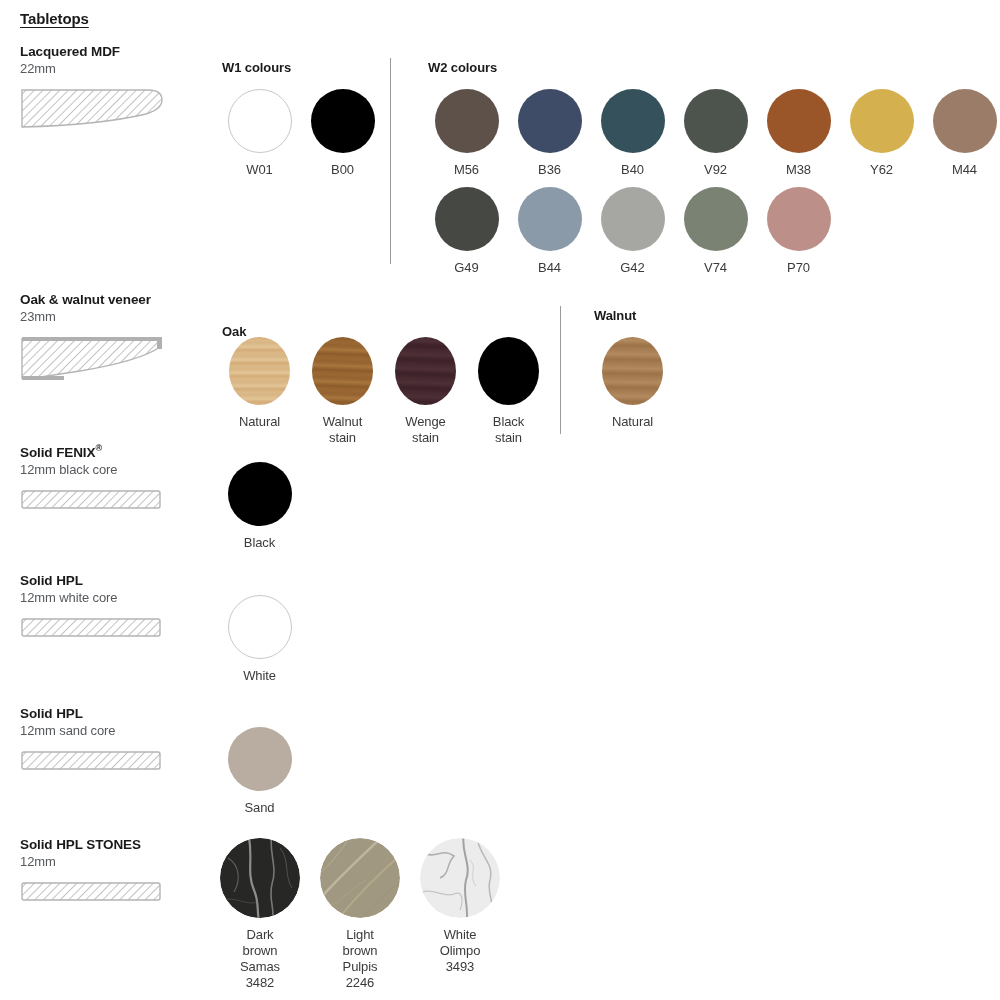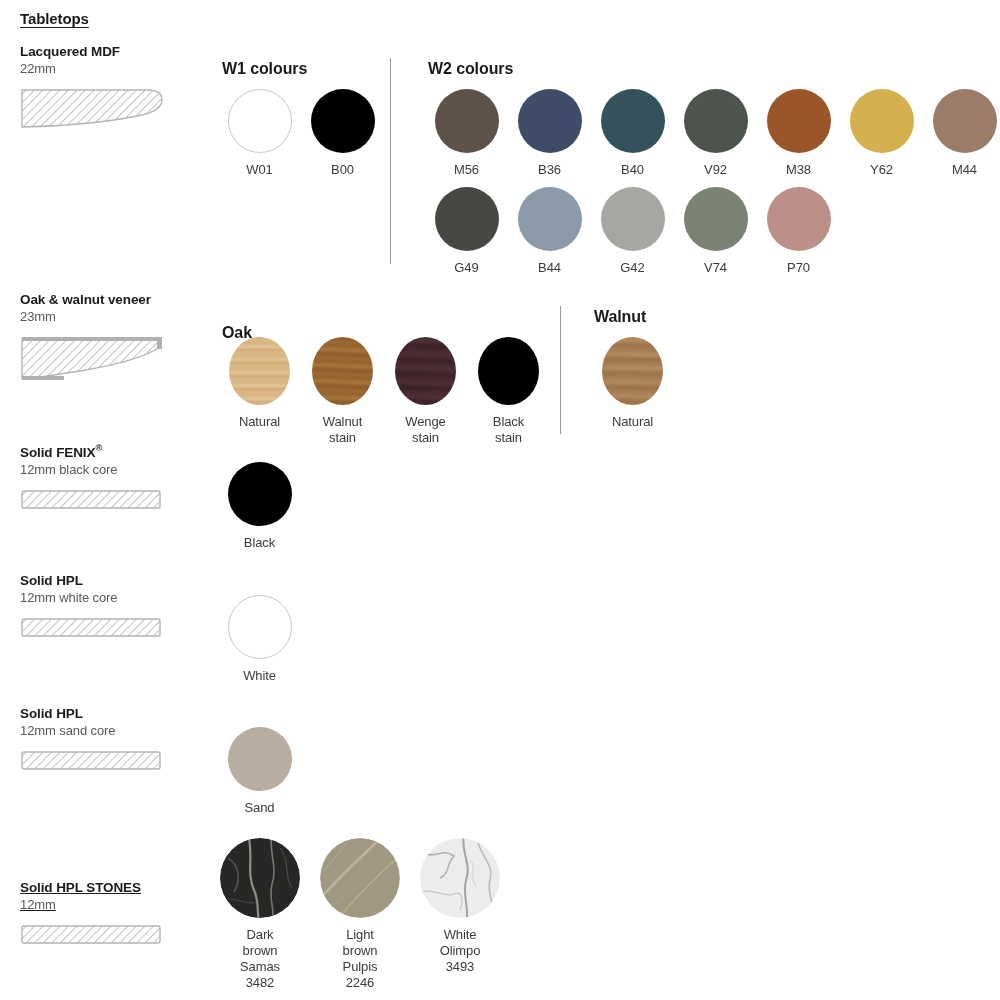--- a/index.html
+++ b/index.html
@@ -43,21 +43,21 @@
 
   .mat-sub {
     font-size: 13px;
     font-weight: normal;
     line-height: 17px;
     color: #55585c;
     letter-spacing: -0.1px;
   }
 
   .group-title {
-    font-size: 16px;
+    font-size: 13px;
     font-weight: bold;
     color: #1a1a1a;
     letter-spacing: -0.1px;
   }
 
   
   .mat-block { position: absolute; left: 20px; width: 190px; }
 
   .profile { margin-top: 10px; }
 
@@ -312,21 +312,21 @@
     </div>
   </div>
 
   <div class="swatch-row" style="left:218px; top:727px;">
     <div class="swatch">
       <div class="dot" style="background:#b9ada2;"></div>
       <div class="caption">Sand</div>
     </div>
   </div>
 
-  <div class="mat-block" style="top:879px;text-decoration:underline;">
+  <div class="mat-block" style="top:836px;">
     <div class="mat-name">Solid HPL STONES</div>
     <div class="mat-sub">12mm</div>
     <div class="profile">
       <svg width="145" height="25" viewBox="0 0 145 25">
         <rect x="2" y="3" width="138" height="17" rx="2" fill="url(#hatchC)" stroke="#b4b4b4" stroke-width="1.4"></rect>
       </svg>
     </div>
   </div>
 
   <div class="swatch-row" style="left:210px; top:838px;">

